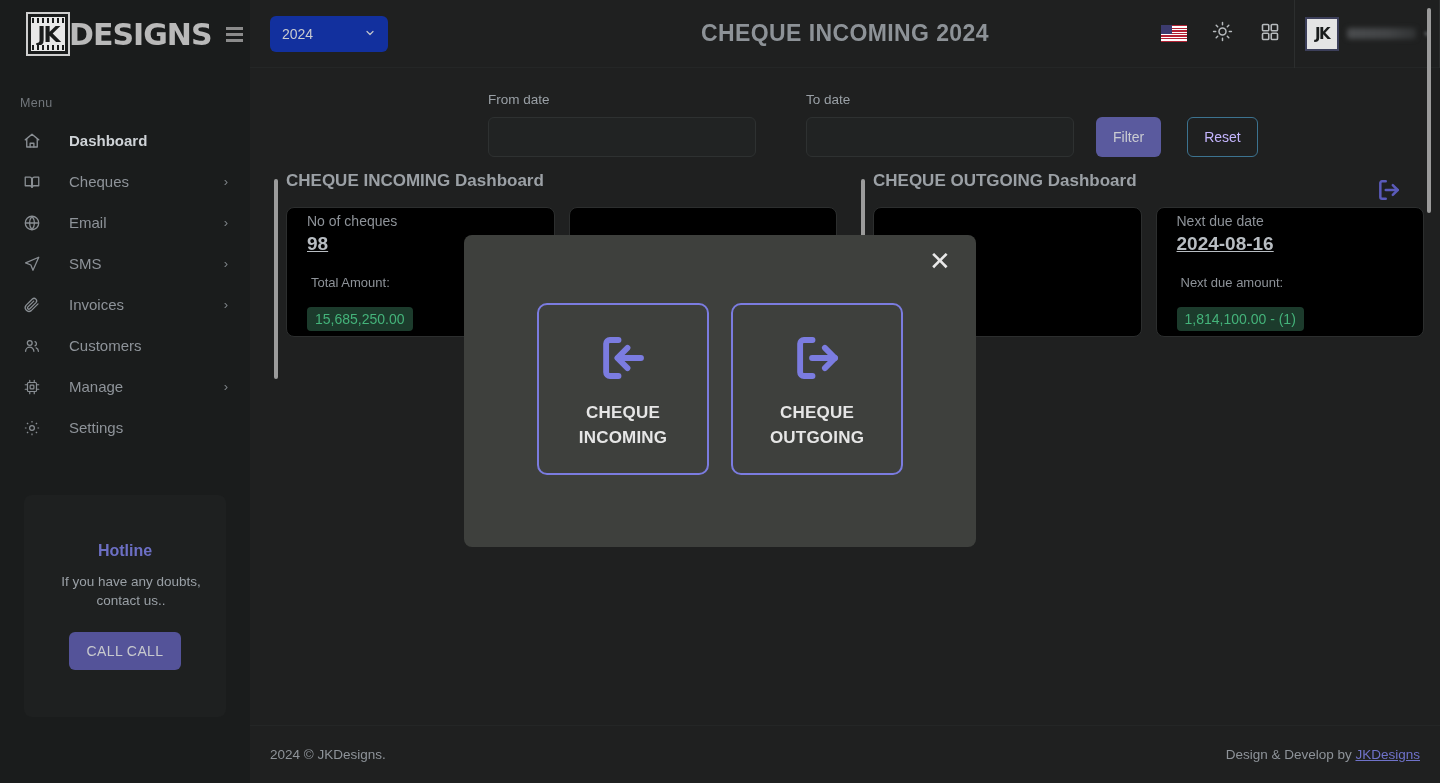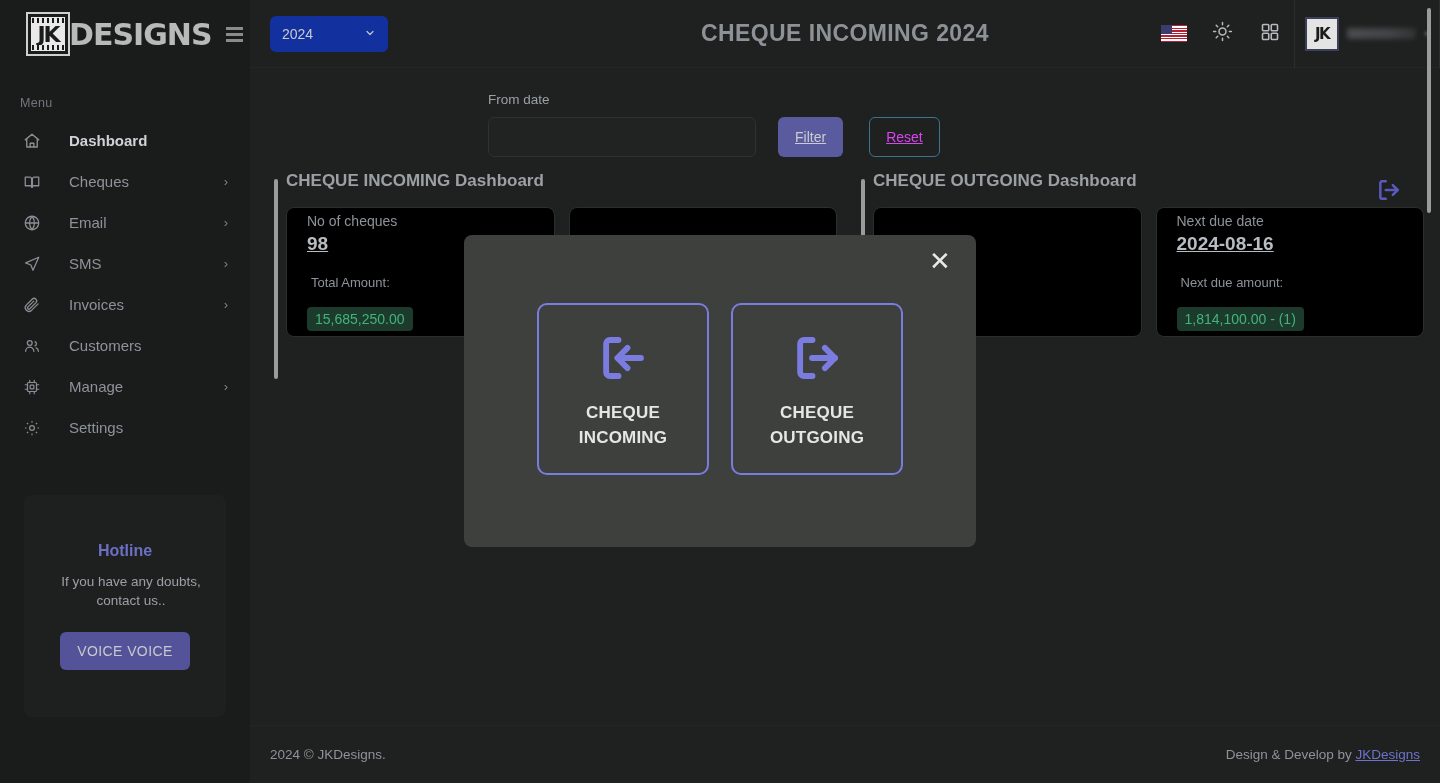--- a/index.html
+++ b/index.html
@@ -282,31 +282,30 @@
     font-size: 13px;
     font-family: "Liberation Sans", sans-serif;
     outline: none;
   }
   .filter-btn, .reset-btn {
     height: 40px;
     border-radius: 6px;
     font-size: 14px;
     cursor: pointer;
     font-family: "Liberation Sans", sans-serif;
-    text-decoration: underline;
   }
   .filter-btn {
     background: #5a5a9e;
     color: #cbccd2;
     border: none;
     padding: 0 17px;
   }
   .reset-btn {
     background: transparent;
-    color: #d946ef;
+    color: #c4b5fd;
     border: 1px solid #3c7390;
     padding: 0 16px;
     margin-left: 4px;
   }
 
   
   .dash-wrap {
     display: flex;
     gap: 20px;
     padding: 14px 16px 0 20px;
@@ -573,21 +572,21 @@
       </span>
       <span class="lbl">Settings</span>
     </div>
 
     <div class="hotline">
       <div class="hotline-title">Hotline</div>
       <div class="hotline-sub">
         <span>If you have any doubts,</span><br>
         <span>contact us..</span>
       </div>
-      <button class="voice-btn">VOICE VOICE</button>
+      <button class="voice-btn">CALL CALL</button>
     </div>
   </aside>
 
   <section class="main">
 
     <header class="topbar">
       <div class="year-select">
         <span>2024</span>
         <span class="chev">
           <svg width="12" height="12" viewBox="0 0 24 24" fill="none" stroke="currentColor" stroke-width="2.4" stroke-linecap="round" stroke-linejoin="round">
@@ -624,20 +623,24 @@
           <div class="avatar">JK</div>
           <div class="user-name">&nbsp;</div>
           <div class="user-caret">▾</div>
         </div>
       </div>
     </header>
 
     <div class="filterbar">
       <div class="field">
         <label class="field-label">From date</label>
+        <input type="text" value="" placeholder="" style="">
+      </div>
+      <div class="field">
+        <label class="field-label">To date</label>
         <input type="text" value="" placeholder="" style="">
       </div>
       <button class="filter-btn">Filter</button>
       <button class="reset-btn">Reset</button>
     </div>
 
     <div class="dash-wrap">
 
       <div class="dash-panel">
         <div class="panel-scroll"></div>

